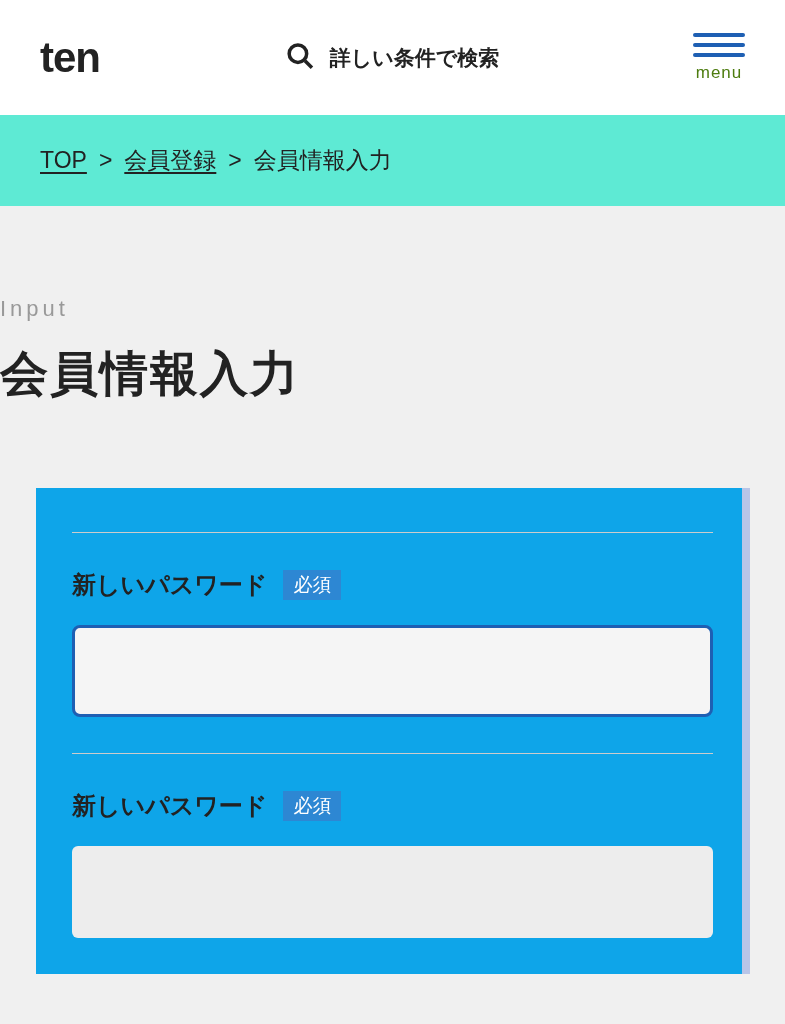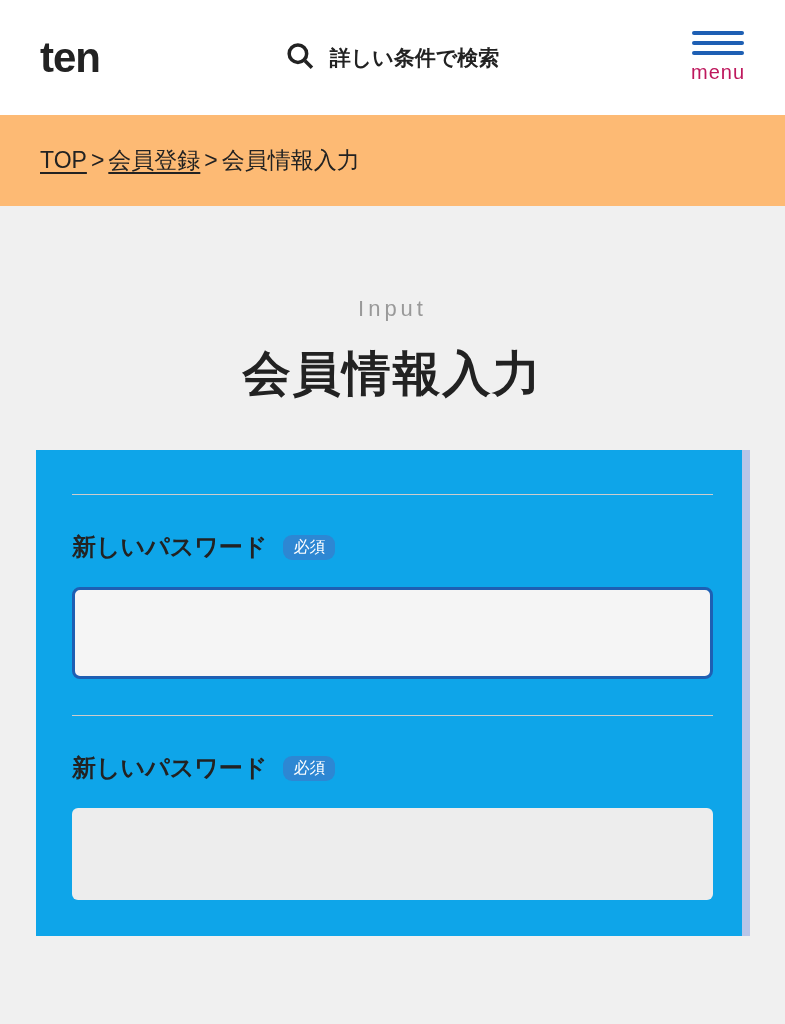--- a/index.html
+++ b/index.html
@@ -62,48 +62,48 @@
       gap: 6px;
     }
     .hamburger span {
       display: block;
       width: 52px;
       height: 4px;
       background: #1e5fb3;
       border-radius: 2px;
     }
     .menu-label {
-      font-size: 20px;
-      color: #be185d;
+      font-size: 17px;
+      color: #4d7c0f;
       letter-spacing: 1px;
       margin-top: 2px;
     }
     .breadcrumb {
       padding: 30px 40px;
       font-size: 23px;
       display: flex;
       align-items: center;
-      gap: 4px;
-      background: #fdba74;
+      gap: 12px;
+      background: #5eead4;
     }
     .breadcrumb a {
       color: #222;
       text-decoration: underline;
       text-underline-offset: 4px;
     }
     .breadcrumb .sep {
       color: #222;
       font-weight: 400;
     }
     .breadcrumb .current {
       color: #222;
     }
     .page-title-area {
-      padding: 90px 0 44px;
-      text-align: center;
+      padding: 90px 0 82px;
+      text-align: left;
     }
     .subtitle {
       font-size: 22px;
       color: #999;
       letter-spacing: 4px;
       margin-bottom: 20px;
     }
     .page-title {
       font-size: 48px;
       font-weight: 700;
@@ -139,24 +139,23 @@
       margin-bottom: 24px;
     }
     .form-label {
       font-size: 24px;
       font-weight: 700;
       color: #222;
     }
     .required-badge {
       background: #2d87d3;
       color: #fff;
-      font-size: 16px;
+      font-size: 19px;
       padding: 2px 10px;
       font-weight: 400;
-      border-radius: 9px;
     }
     .form-input {
       width: 100%;
       height: 92px;
       border: 3px solid #1e5fb3;
       border-radius: 8px;
       background: #f5f5f5;
       font-size: 20px;
       padding: 0 20px;
       outline: none;

